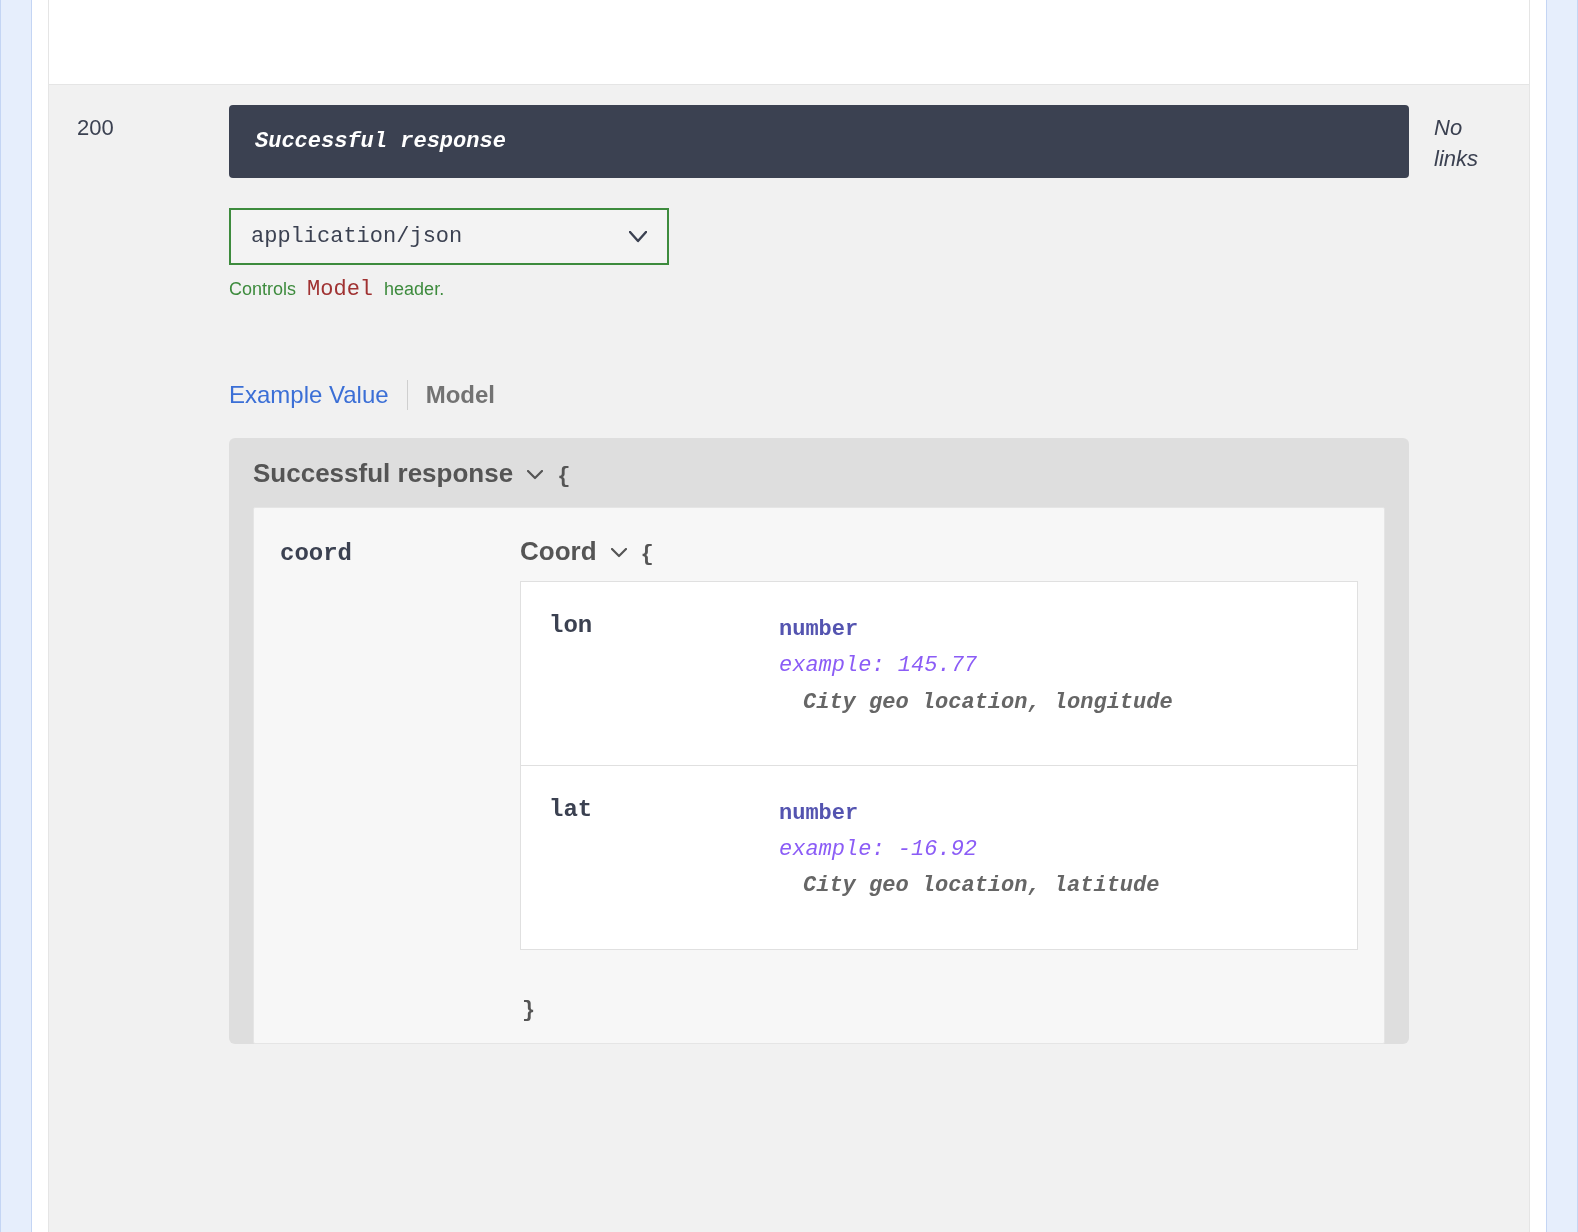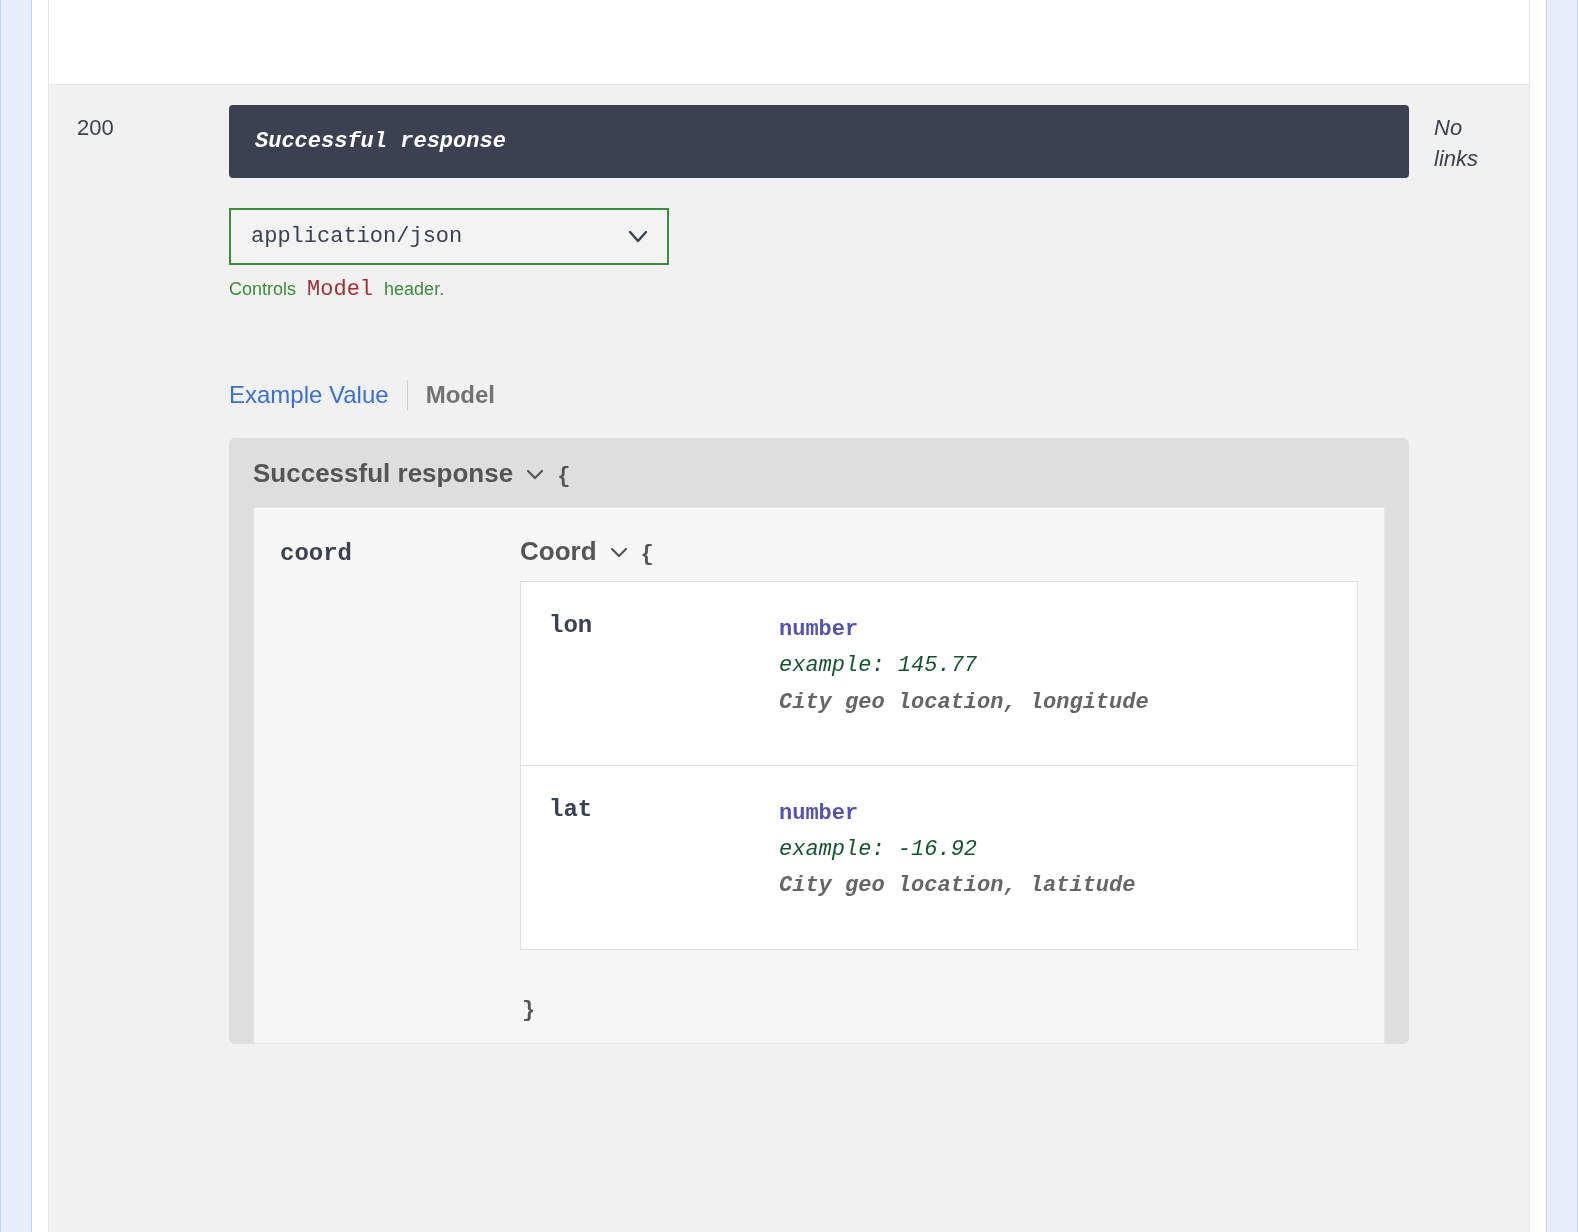--- a/index.html
+++ b/index.html
@@ -214,27 +214,28 @@
     flex: 1;
     font-family: "Courier New", Courier, monospace;
     font-size: 22px;
     line-height: 1.65;
   }
   .type {
     color: #5454b0;
     font-weight: bold;
   }
   .example {
-    color: #14532d;
+    color: #8b5cf6;
     font-style: italic;
   }
   .desc {
     color: #666;
     font-style: italic;
     font-weight: bold;
+    margin-left: 24px;
   }
   .close-brace {
     font-family: "Courier New", Courier, monospace;
     font-size: 22px;
     font-weight: bold;
     color: #555;
     margin-top: 48px;
     margin-left: 2px;
   }
   .chev-sm svg { display: inline-block; vertical-align: middle; margin: 0 4px; }

